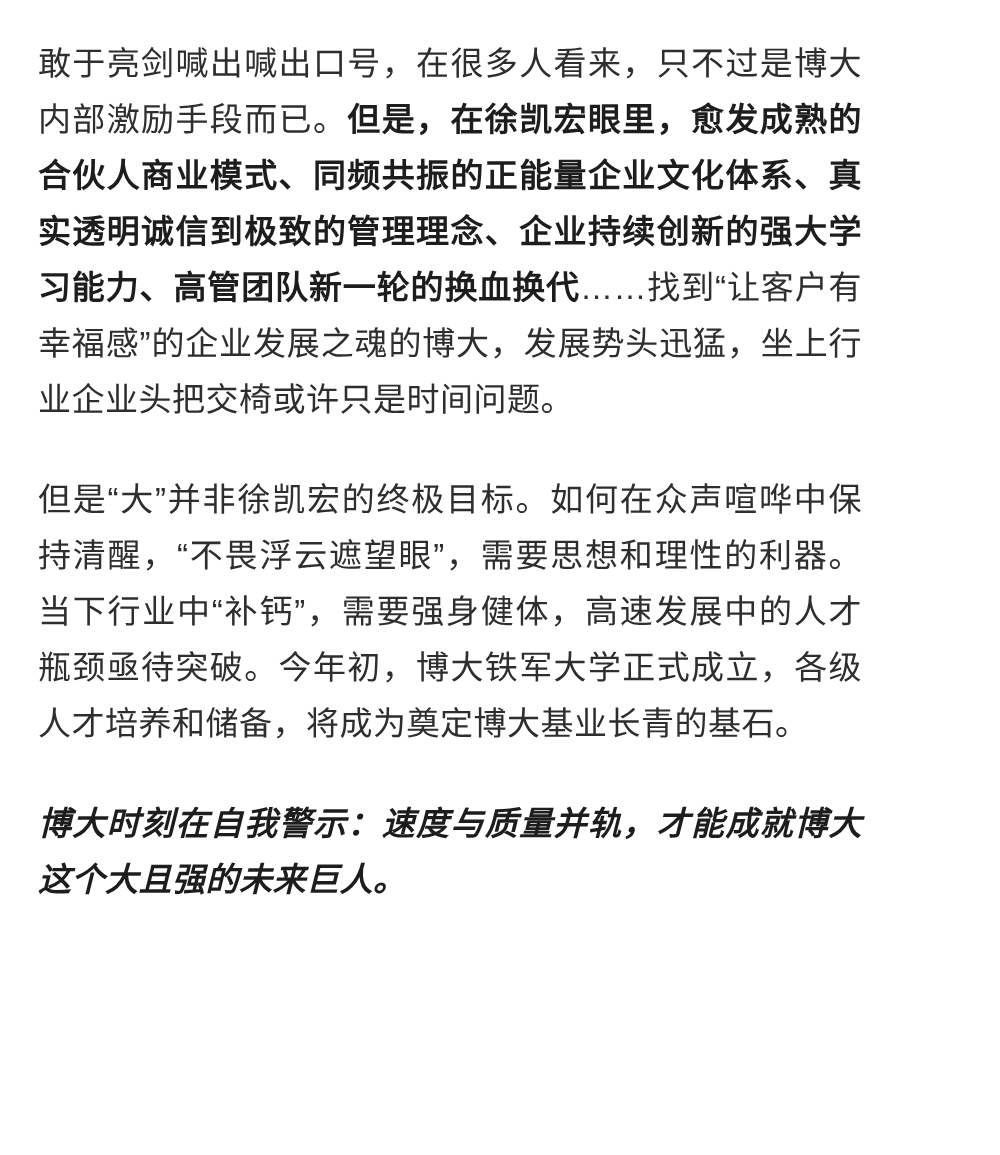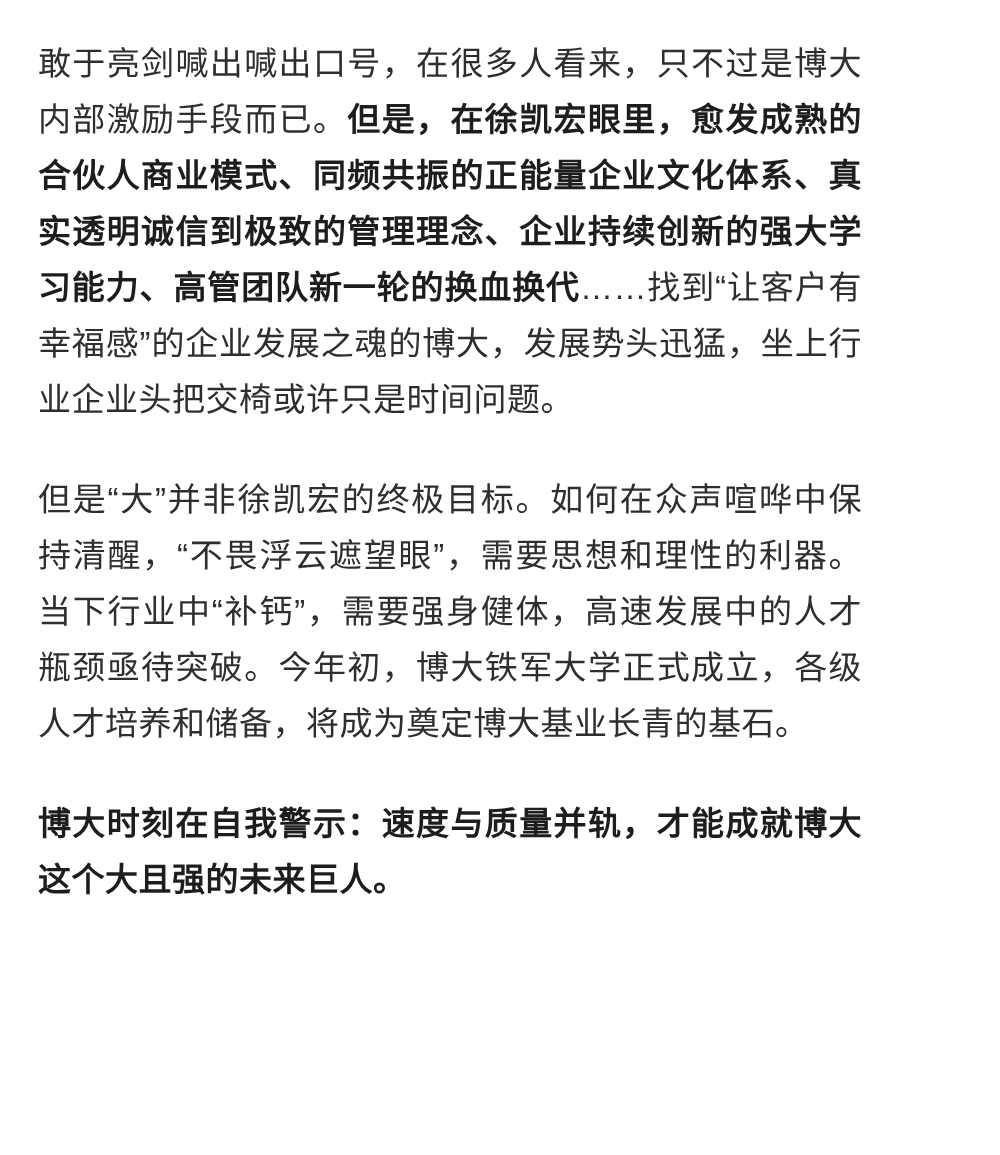--- a/index.html
+++ b/index.html
@@ -27,20 +27,21 @@
     text-justify: inter-character;
     margin: 0 0 44px 0;
     color: #2e2e2e;
   }
   .para:last-child {
     margin-bottom: 0;
   }
   .para.bold {
     font-weight: bold;
     color: #1d1d1d;
+    font-style: italic;
   }
   .seg-bold {
     font-weight: bold;
     color: #1d1d1d;
   }
   .seg-normal {
     font-weight: normal;
   }
 </style>
 </head>

